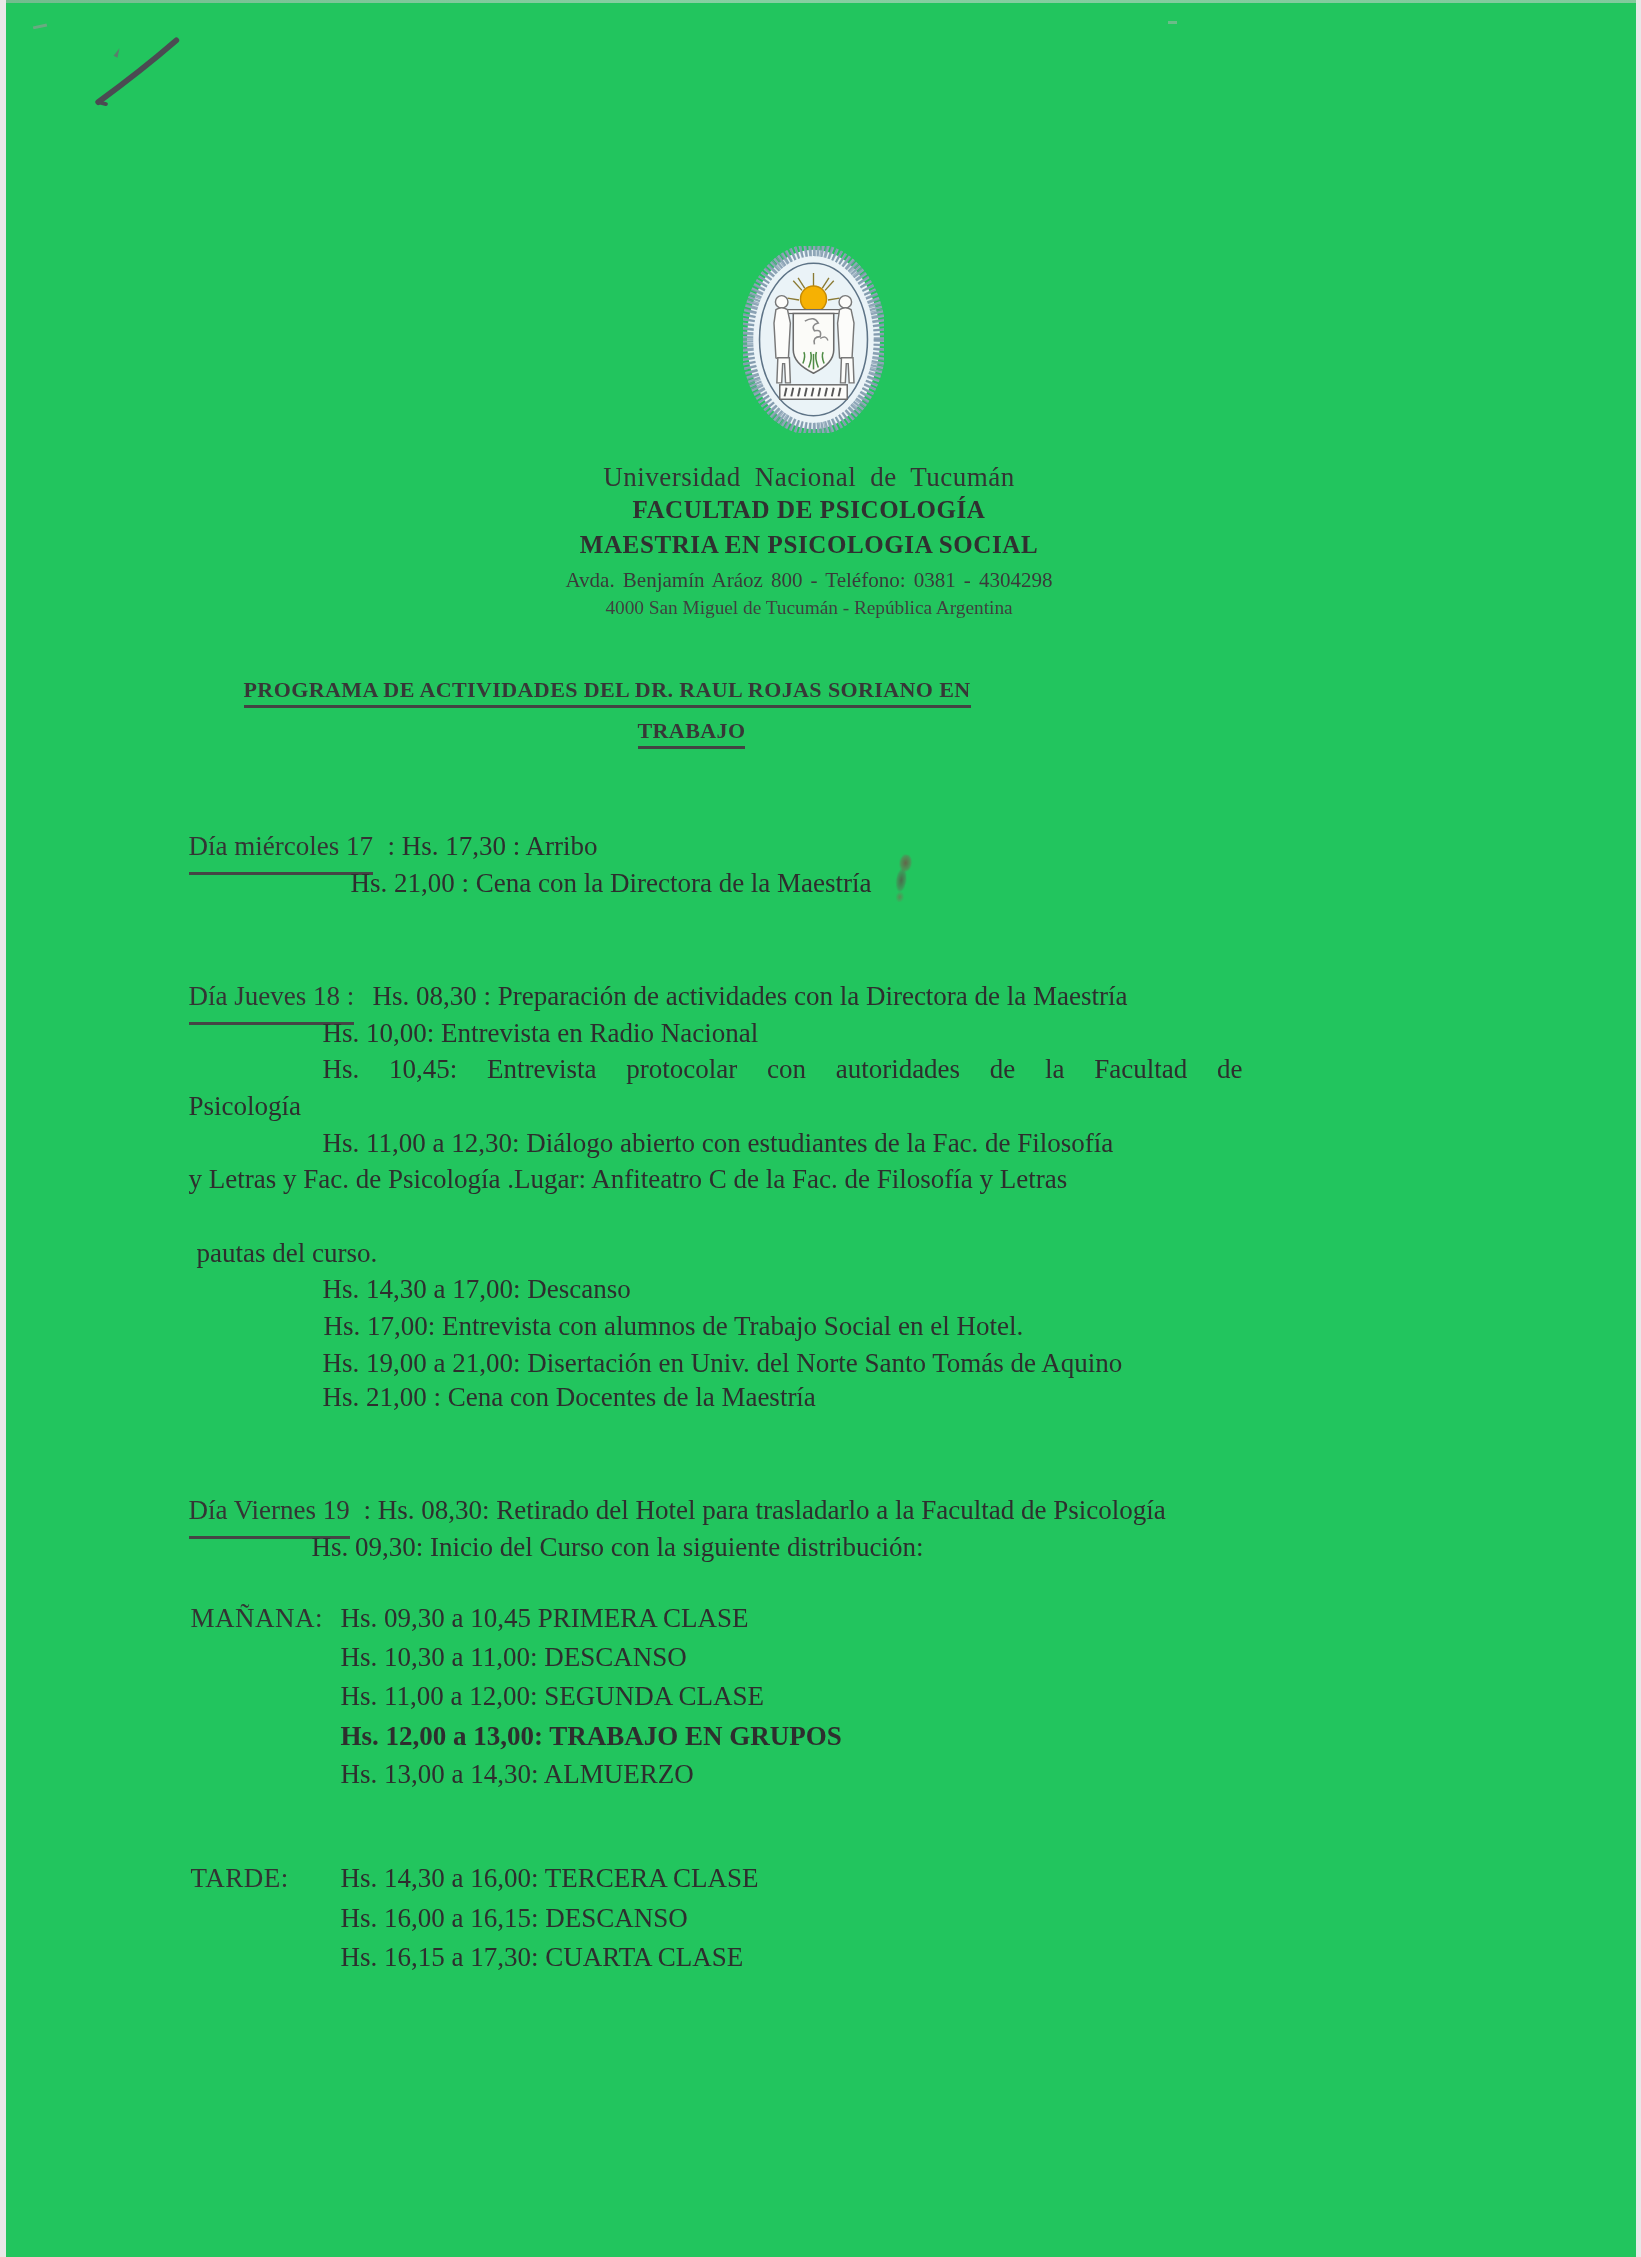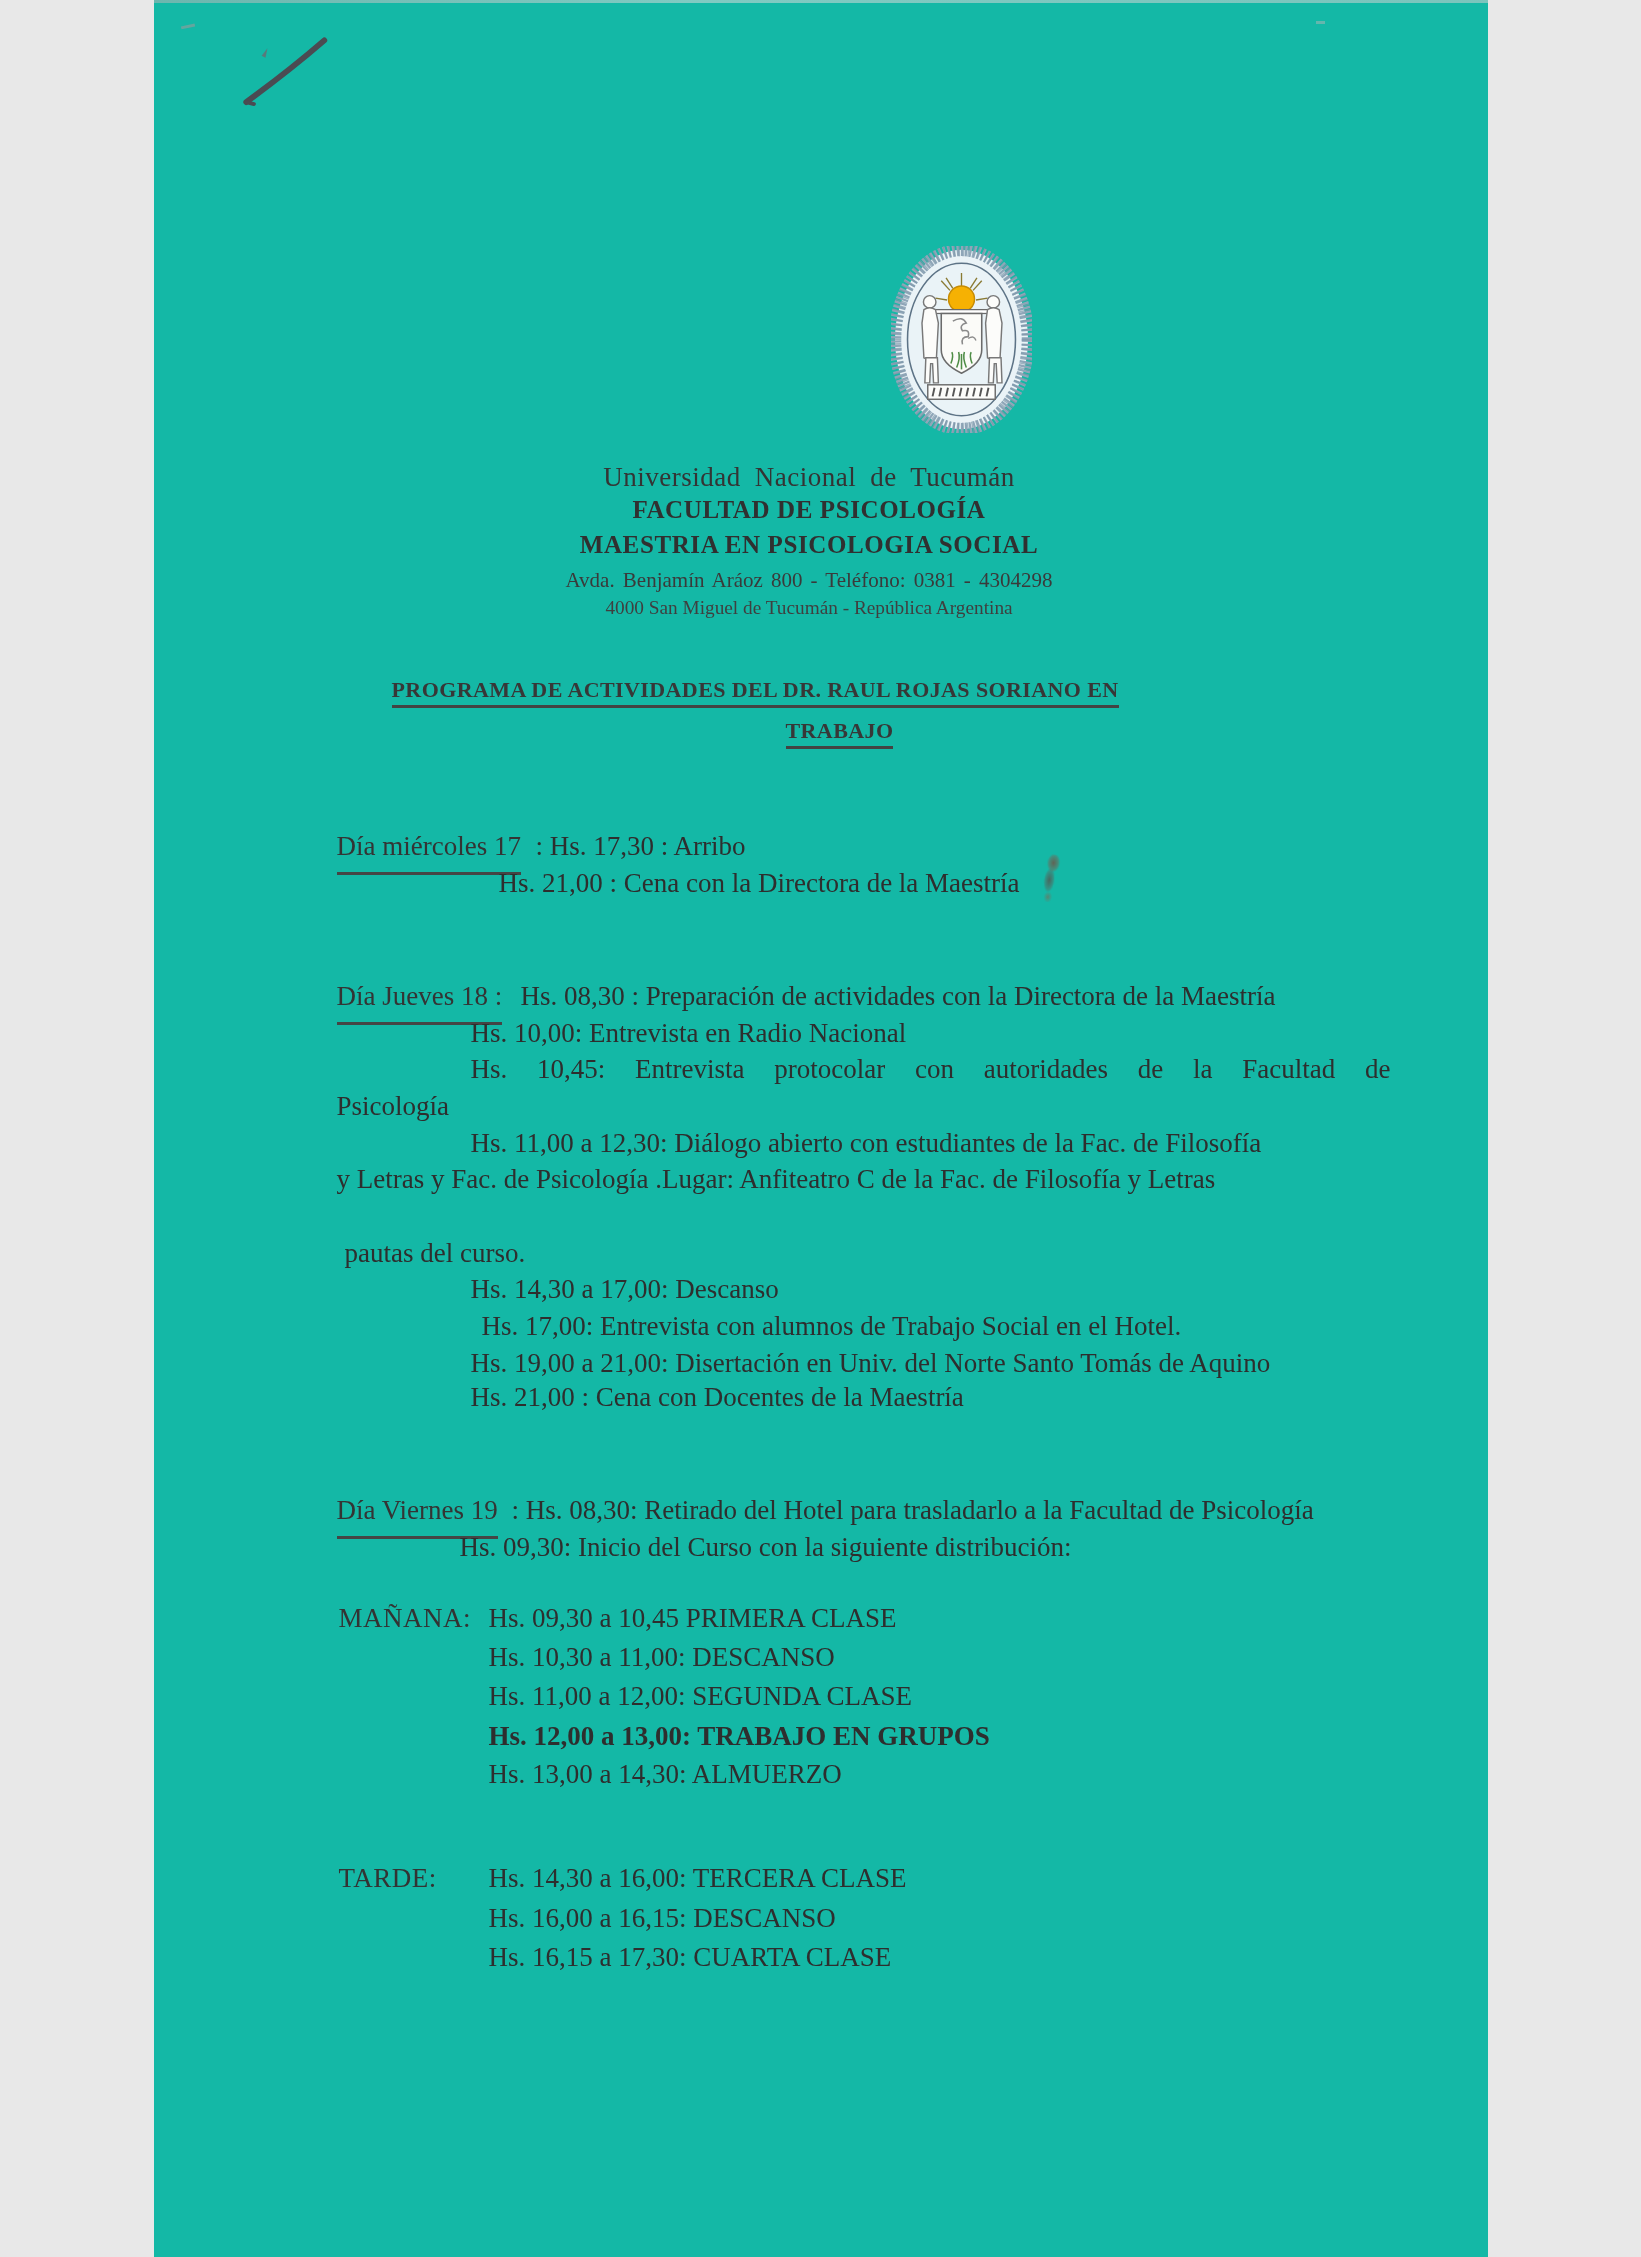--- a/index.html
+++ b/index.html
@@ -1,20 +1,20 @@
 <!DOCTYPE html>
 <html><head>
 <meta charset="utf-8">
 <style>
   html,body { margin:0; padding:0; background:#e8e8e8; }
   .page {
     position:relative;
-    width:1334px; height:2257px;
+    width:1630px; height:2257px;
     margin:0 auto;
-    background:#14b8a6;
+    background:#22c55e;
     font-family:"Liberation Serif","DejaVu Serif",serif;
     color:#2f2f2f;
     overflow:hidden;
   }
   .scan-edge-top {
     position:absolute; top:0; left:0; right:0; height:2.9px;
     background:linear-gradient(to right,#b5b5b5 0%,#d9d9d9 40%,#cfcfcf 100%);
     opacity:.55;
   }
   .abs { position:absolute; }
@@ -149,21 +149,21 @@
     <span class="day-label">Día Jueves 18 :</span>
     <span style="margin-left:11.6px;">Hs. 08,30 : Preparación de actividades con la Directora de la Maestría</span>
   </div>
   <div class="abs bodyline" style="left:317px; top:1018px;">Hs. 10,00: Entrevista en Radio Nacional</div>
   <div class="abs bodyline just-wide" style="left:317px; top:1054px;">Hs. 10,45: Entrevista protocolar con autoridades de la Facultad de</div>
   <div class="abs bodyline" style="left:183px; top:1091px;">Psicología</div>
   <div class="abs bodyline" style="left:317px; top:1128px;">Hs. 11,00 a 12,30: Diálogo abierto con estudiantes de la Fac. de Filosofía</div>
   <div class="abs bodyline" style="left:183px; top:1164px;">y Letras y Fac. de Psicología .Lugar: Anfiteatro C de la Fac. de Filosofía y Letras</div>
   <div class="abs bodyline" style="left:183px; top:1238px;margin-left:8px;">pautas del curso.</div>
   <div class="abs bodyline" style="left:317px; top:1274px;">Hs. 14,30 a 17,00: Descanso</div>
-  <div class="abs bodyline" style="left:328px; top:1311px;">Hs. 17,00: Entrevista con alumnos de Trabajo Social en el Hotel.</div>
+  <div class="abs bodyline" style="left:318px; top:1311px;">Hs. 17,00: Entrevista con alumnos de Trabajo Social en el Hotel.</div>
   <div class="abs bodyline" style="left:317px; top:1348px;">Hs. 19,00 a 21,00: Disertación en Univ. del Norte Santo Tomás de Aquino</div>
   <div class="abs bodyline" style="left:317px; top:1382px;">Hs. 21,00 : Cena con Docentes de la Maestría</div>
 
   <div class="abs bodyline" style="left:183px; top:1495px;">
     <span class="day-label">Día Viernes 19</span>
     <span style="margin-left:6.8px;">: Hs. 08,30: Retirado del Hotel para trasladarlo a la Facultad de Psicología</span>
   </div>
   <div class="abs bodyline" style="left:306px; top:1532px;">Hs. 09,30: Inicio del Curso con la siguiente distribución:</div>
 
   <div class="abs col-label" style="left:185px; top:1603px;">MAÑANA:</div>

